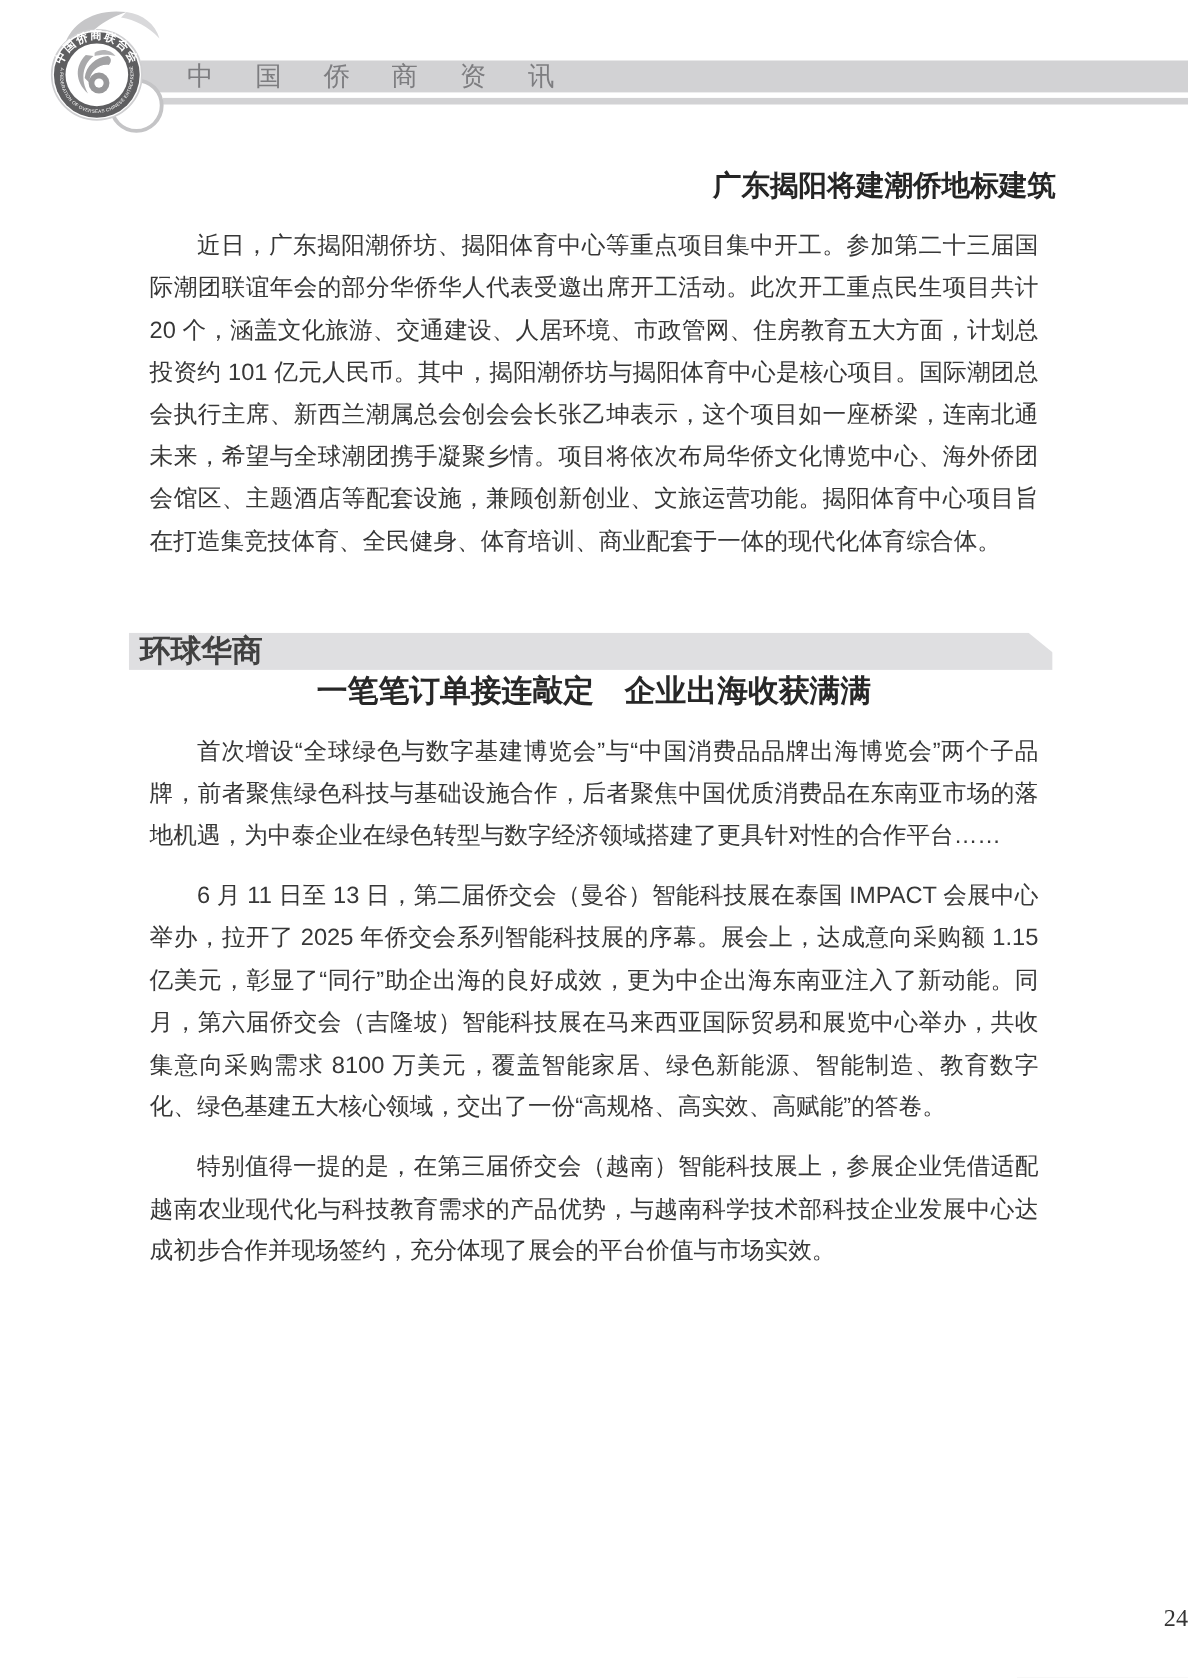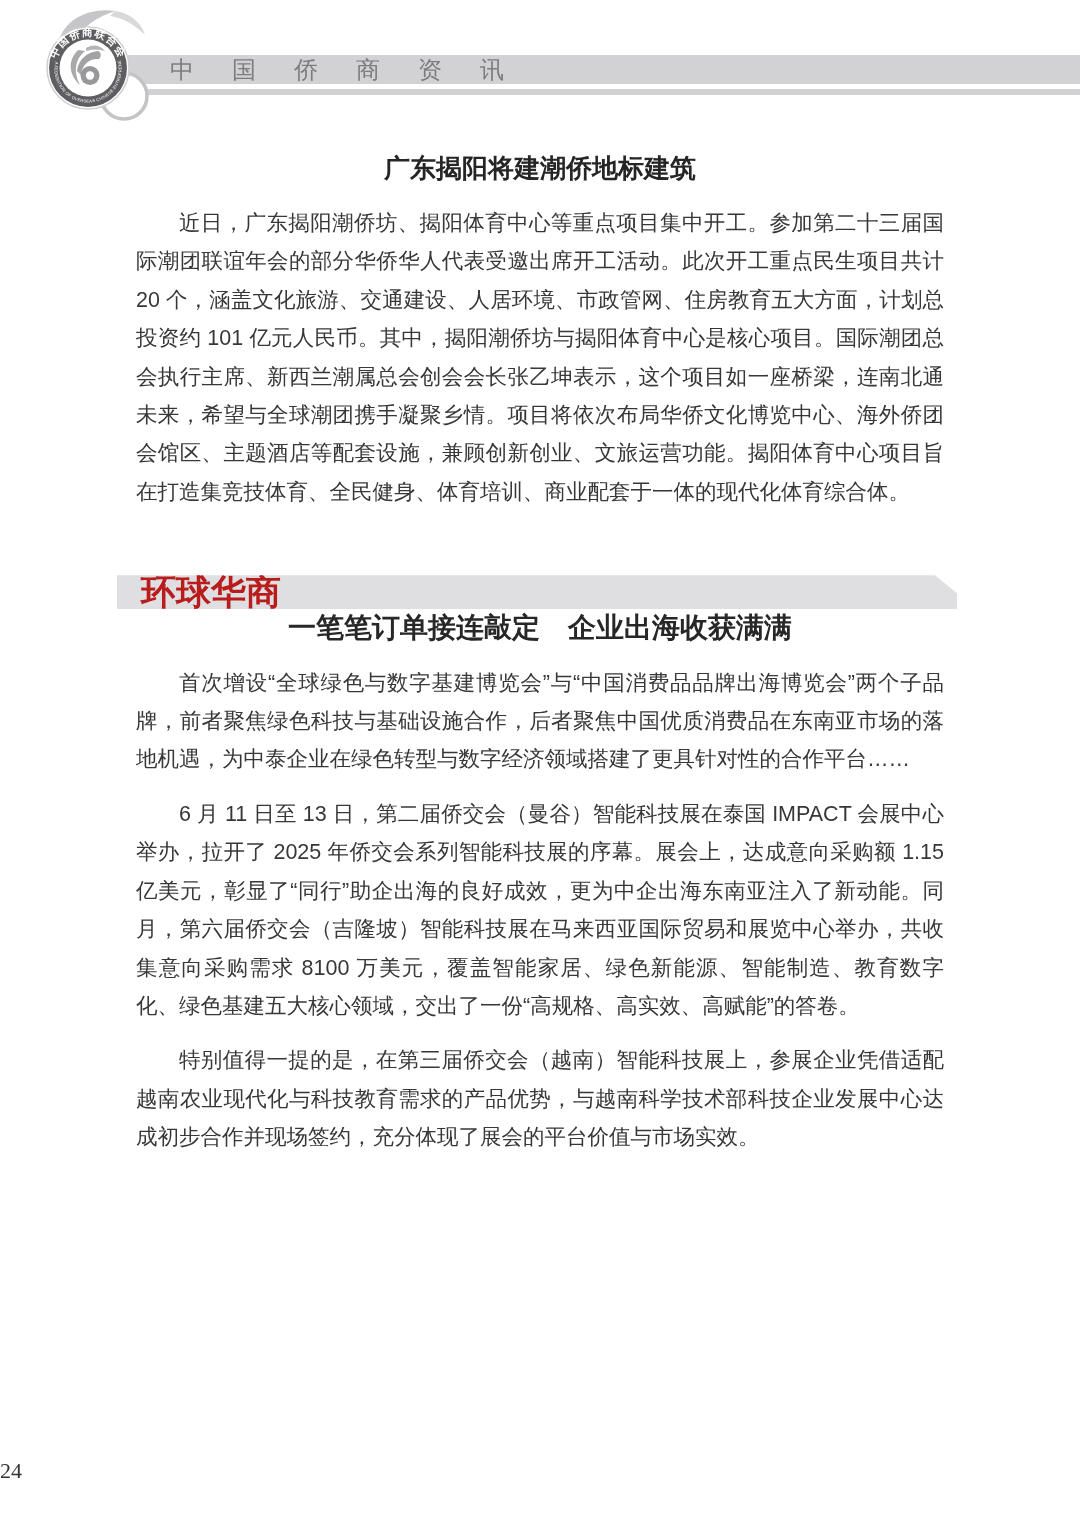--- a/index.html
+++ b/index.html
@@ -21,52 +21,52 @@
   .banner-text {
     position:absolute; left:170px; top:58px; z-index:1;
     font-size:24px; line-height:24px; color:#7d7d80;
     letter-spacing:38px; white-space:nowrap;
   }
   .logo-svg { position:absolute; left:28px; top:4px; z-index:2; }
   
   .content { position:absolute; left:120px; top:0; width:840px; }
   .a1-title {
     margin:150px 0 0 0; font-size:26px; line-height:36px;
-    font-weight:bold; text-align:center; color:#252525;
+    font-weight:bold; text-align:right; color:#252525;
   }
   .body-p {
     margin:16px; font-size:21.5px; line-height:38.4px;
     text-align:justify; text-indent:2em; color:#373737;
   }
   .p-first { margin-top:18px; position:relative; }
   .source-note {
     position:absolute; right:0; bottom:0;
     text-indent:0; white-space:nowrap; color:#2e2e2e;
   }
   .section-bar {
     margin-top:64px; margin-left:-3px; width:840px; height:34px;
     background:#dfdfe1;
     clip-path:polygon(0 0, calc(100% - 22px) 0, 100% 18px, 100% 100%, 0 100%);
     display:flex; align-items:center;
     font-family:"Liberation Serif", serif;
-    font-size:35px; font-weight:600; color:#b91c1c;
-    padding-left:24px; box-sizing:border-box;
+    font-size:28px; font-weight:600; color:#404040;
+    padding-left:10px; box-sizing:border-box;
   }
   .a2-title {
     margin:46px 0 0 0; font-size:29px; line-height:38px;
     font-weight:bold; text-align:center; color:#242424; white-space:nowrap;
   }
   .p-intro { margin-top:14px; }
   .subhead {
     margin:0; font-size:28px; line-height:38.4px;
     font-weight:bold; text-align:center; color:#272727;
   }
   .page-number {
     position:absolute; left:0; right:0; top:1458px;
-    text-align:left; font-family:"Liberation Serif", serif;
+    text-align:right; font-family:"Liberation Serif", serif;
     font-size:22px; color:#333333;
   }
 </style>
 </head>
 <body>
 
 <div class="page">
 
   <div class="banner-bar"></div>
   <div class="banner-line"></div>

